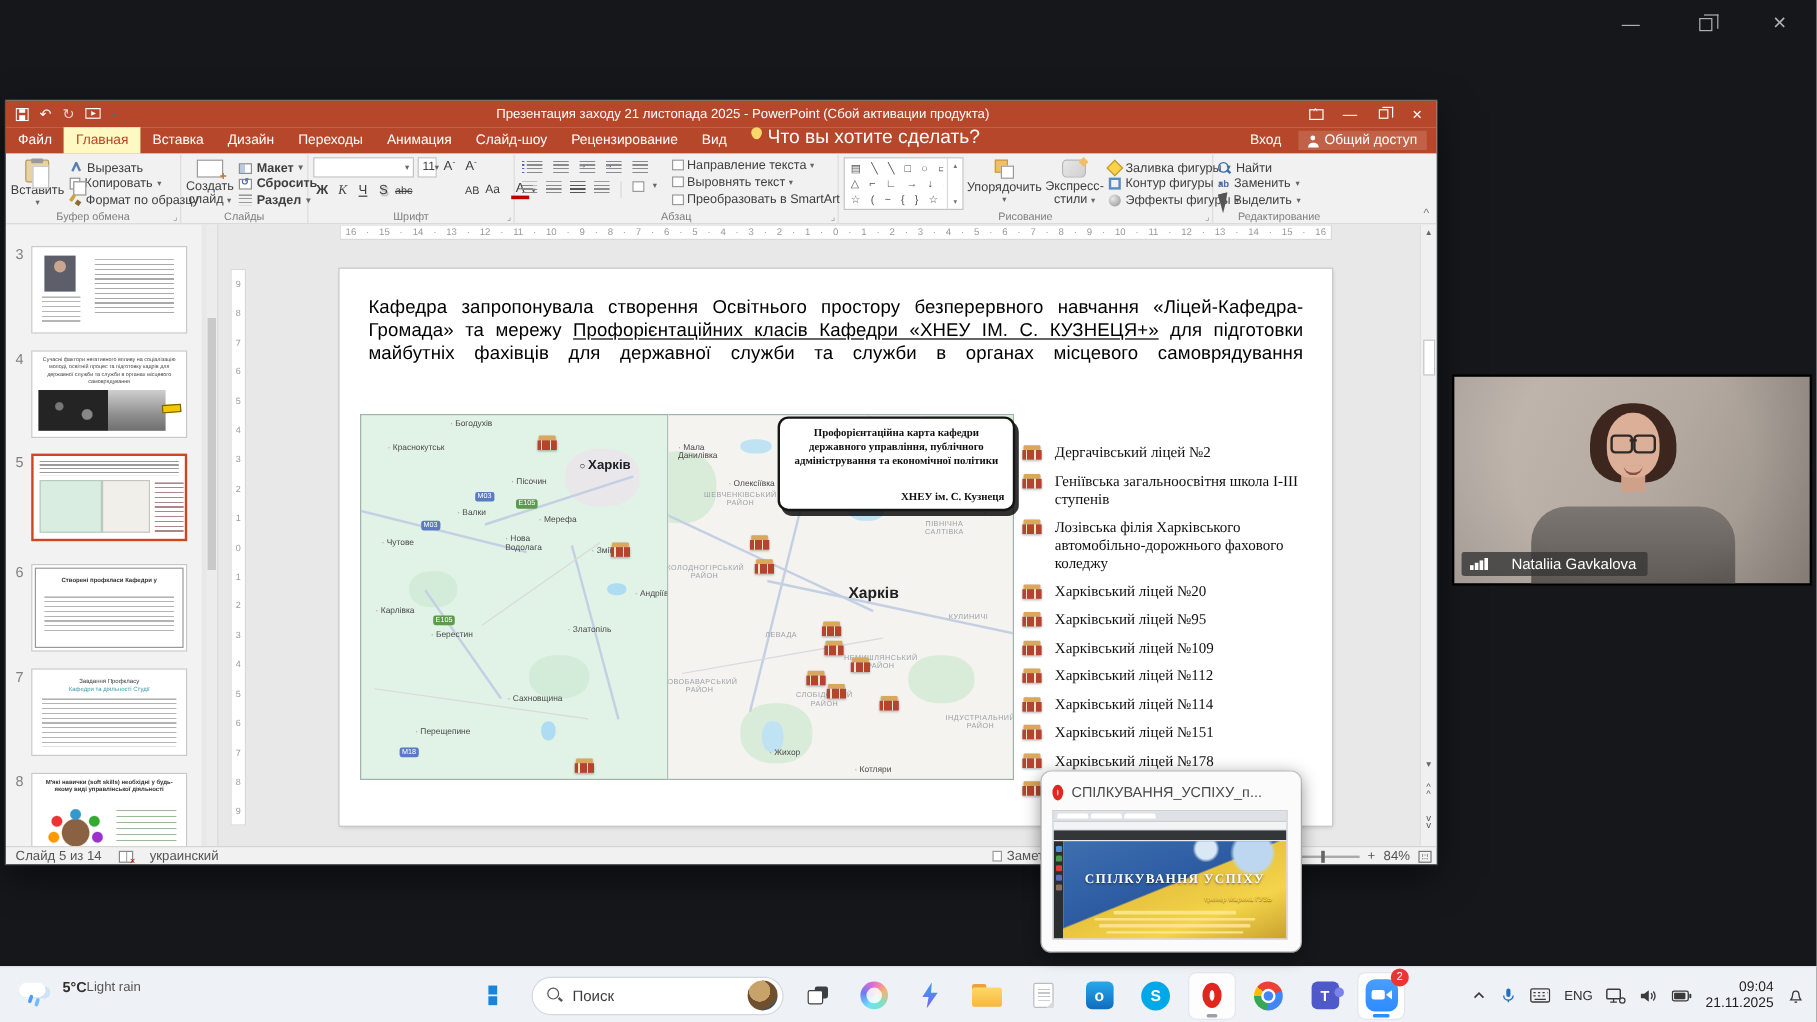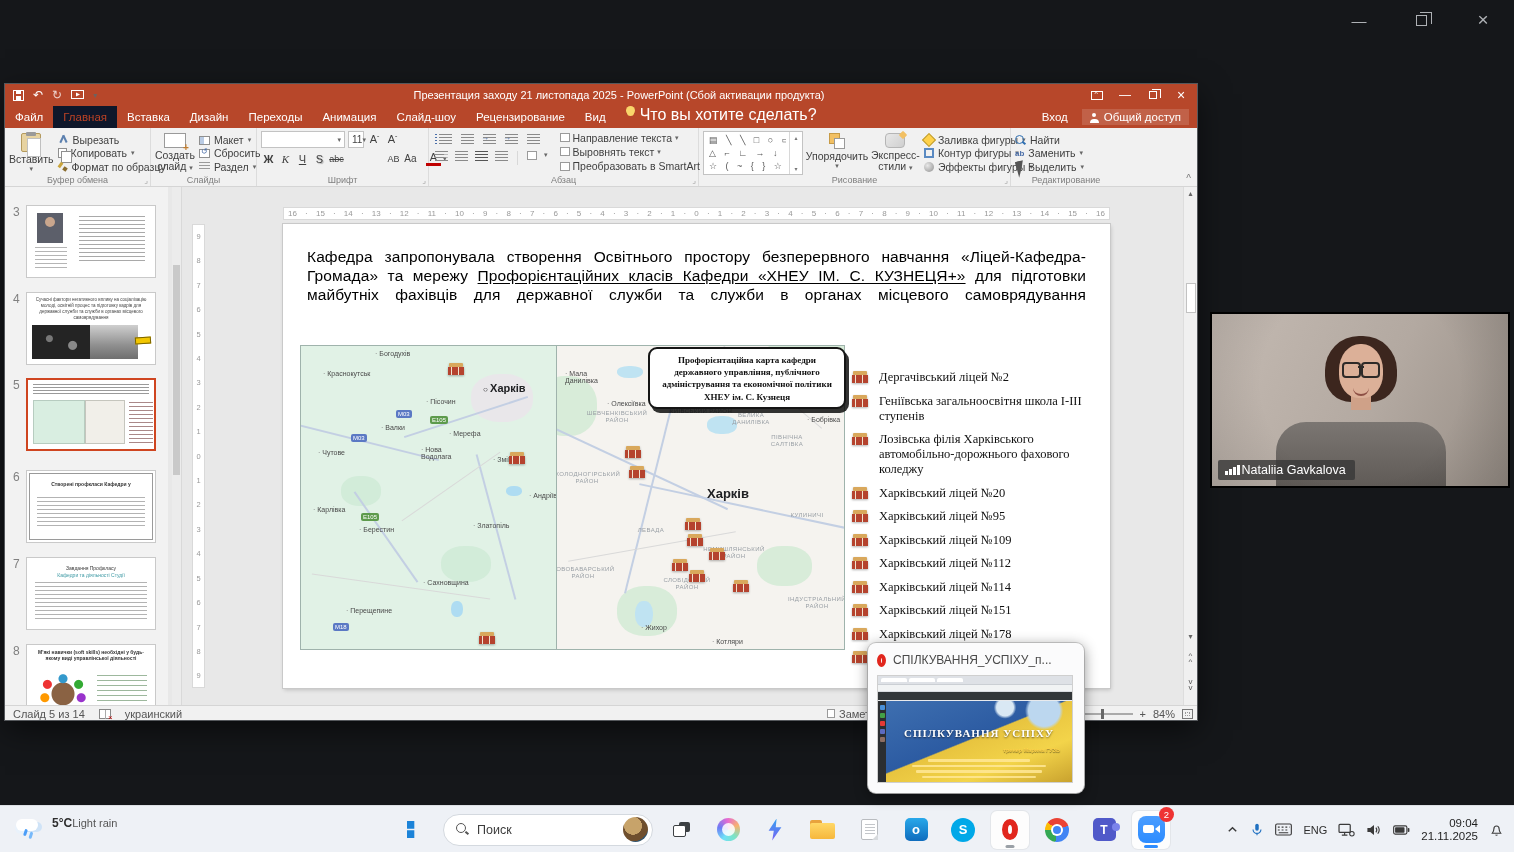--- a/index.html
+++ b/index.html
@@ -23,21 +23,21 @@
   .tbar-title { flex:1; text-align:center; font-size:11px; white-space:nowrap; overflow:hidden; }
   .tbar-right { display:flex; align-items:center; gap:0; padding-right:2px; }
   .tbar-right .tb { width:28px; height:22px; display:flex; align-items:center; justify-content:center; font-size:12px; color:#fff; }
   .ribopt { width:12px; height:9px; border:1px solid #fff; position:relative; }
   .ribopt::after { content:"^"; position:absolute; left:2.5px; top:-2px; font-size:7px; }
   .mini-restore { position:relative; width:8px; height:8px; border:1px solid #fff; }
   .mini-restore::before { content:""; position:absolute; top:-3px; left:2px; width:8px; height:8px; border:1px solid #fff; border-left:none; border-bottom:none; }
 
   .tabrow { position:absolute; left:0; top:22px; right:0; height:22px; background:#b7472a; display:flex; align-items:stretch; color:#fff; }
   .tab { padding:0 10px; line-height:22px; font-size:11.5px; white-space:nowrap; }
-  .tab.active { background:#0f172a; color:#bd4225; }
+  .tab.active { background:#fef9c3; color:#bd4225; }
   .tellme { display:flex; align-items:flex-start; gap:5px; padding:0 10px; font-size:16px; }
   .bulb { width:9px; height:9px; border-radius:50%; background:#f9d66b; box-shadow:0 2px 0 -1px #f9d66b; }
   .tabs-right { margin-left:auto; display:flex; align-items:center; gap:14px; padding-right:8px; font-size:11.5px; }
   .share-box { display:flex; align-items:center; gap:5px; background:rgba(255,255,255,.14); padding:2px 8px; }
   .person-ic { width:9px; height:9px; position:relative; }
   .person-ic::before { content:""; position:absolute; left:2.5px; top:0; width:4px; height:4px; border-radius:50%; background:#fff; }
   .person-ic::after { content:""; position:absolute; left:0; bottom:-1px; width:9px; height:4px; border-radius:4px 4px 0 0; background:#fff; }
 
   
   .ribbon { position:absolute; left:0; top:44px; right:0; height:59px; background:#f1f1f1; border-bottom:1px solid #d5d5d5; display:flex; }
@@ -116,21 +116,21 @@
   .thumbs { position:absolute; left:0; top:0; width:163px; height:100%; background:#f2f2f2; overflow:hidden; }
   .thumb { position:absolute; left:21px; width:130px; }
   .tnum { position:absolute; left:-13px; top:0; font-size:12px; color:#808080; }
   .tbox { width:130px; height:73px; background:#fff; border:1px solid #c9c9c9; position:relative; overflow:hidden; }
   .thumb.sel .tbox { border:2px solid #cf4520; }
   .tscroll { position:absolute; left:167px; top:0; width:9px; height:100%; background:#ececec; }
   .tscroll .tthumb { position:absolute; left:1px; width:7px; top:78px; height:210px; background:#c9c9c9; }
   .work .divline { position:absolute; left:176px; top:0; width:1px; height:100%; background:#d9d9d9; }
 
   .editor { position:absolute; left:177px; right:14px; top:0; bottom:0; }
-  .hruler { position:absolute; left:101px; top:20px; width:827px; height:13px; background:#fff; border:1px solid #d9d9d9; font-size:8px; color:#999; text-align:justify; text-align-last:justify; padding:1px 4px 0 4px; overflow:hidden; white-space:nowrap; }
+  .hruler { position:absolute; left:101px; top:0; width:827px; height:13px; background:#fff; border:1px solid #d9d9d9; font-size:8px; color:#999; text-align:justify; text-align-last:justify; padding:1px 4px 0 4px; overflow:hidden; white-space:nowrap; }
   .vruler { position:absolute; left:10px; top:37px; width:13px; height:464px; background:#fff; border:1px solid #d9d9d9; font-size:7.5px; color:#999; text-align:center; white-space:pre-line; line-height:24.4px; overflow:hidden; }
 
   .slide { position:absolute; left:101px; top:37px; width:827px; height:464px; background:#fff; box-shadow:0 0 0 1px #c9c9c9, 1px 2px 4px rgba(0,0,0,.18); }
   .para { margin:23px 24px 0 24px; font-size:15.5px; line-height:19px; color:#000; text-align:justify; text-align-last:justify; letter-spacing:.1px; }
   .para u { text-underline-offset:2px; }
 
   .maps { position:absolute; left:17px; top:121px; width:545px; height:305px; }
   .map-l { position:absolute; left:0; top:0; width:257px; height:305px; background:#e1f2e6; border:1px solid #9fb3ac; overflow:hidden; }
   .map-r { position:absolute; left:257px; top:0; width:288px; height:305px; background:#f5f3ef; border:1px solid #9fb3ac; border-left:none; overflow:hidden; }
   .blob { position:absolute; border-radius:45%; }
@@ -141,21 +141,21 @@
   .ml.wrap { white-space:normal; width:52px; line-height:7px; }
   .district { position:absolute; font-size:6px; letter-spacing:.4px; color:#9aa0a6; text-align:center; line-height:7px; width:64px; white-space:normal; }
   .city-lbl { position:absolute; font-size:11px; font-weight:bold; color:#202124; }
   .city-lbl.ring::before { content:"○ "; font-size:8px; font-weight:normal; }
   .badge { position:absolute; font-size:6px; color:#fff; background:#5b79c4; border-radius:2px; padding:0 2px; line-height:8px; }
   .badge.grn { background:#5d9b4c; }
   .bmk { position:absolute; width:16px; height:12px; filter:drop-shadow(0 1px 1px rgba(0,0,0,.3)); }
   .bmk::before { content:""; position:absolute; top:0; left:1px; right:1px; height:4px; background:#d9a85c; border-radius:1px; }
   .bmk::after { content:""; position:absolute; top:4px; left:0; right:0; bottom:0; background:repeating-linear-gradient(90deg,#b5432e 0 3px,#f0e3d0 3px 4px,#b5432e 4px 7px); }
   .map-box { position:absolute; left:348px; top:2px; width:198px; background:#fff; border:2px solid #151515; border-radius:9px; box-shadow:3px 4px 0 rgba(0,0,0,.8); padding:5px 7px 4px 7px; font-family:"Liberation Serif",serif; font-weight:bold; font-size:9px; line-height:12px; color:#111; text-align:center; }
-  .map-box .org { display:block; text-align:center; margin-top:1px; }
+  .map-box .org { display:block; text-align:right; margin-top:18px; }
 
   .school-list { position:absolute; left:569px; top:146px; width:242px; }
   .sitem { display:flex; align-items:flex-start; gap:11px; margin-bottom:8.5px; font-family:"Liberation Serif",serif; font-size:12.5px; line-height:15px; color:#111; }
   .sitem .bmk { position:relative; flex-shrink:0; margin-top:1px; }
 
   .vscroll { position:absolute; right:0; top:0; width:14px; height:100%; background:#f0f0f0; border-left:1px solid #ddd; font-size:8px; color:#666; }
   .vscroll .arr { position:absolute; left:0; width:100%; text-align:center; }
   .vscroll .vthumb { position:absolute; left:1.5px; width:10px; top:96px; height:30px; background:#fff; border:1px solid #c2c2c2; }
   .dblchev { position:absolute; left:0; width:100%; text-align:center; line-height:6px; font-size:8px; color:#555; }
 
@@ -208,21 +208,21 @@
   .cam-vid::after { content:""; position:absolute; inset:0; background:radial-gradient(circle at 50% 40%, transparent 55%, rgba(0,0,0,.14)); }
   .hair { position:absolute; left:113px; top:22px; width:72px; height:66px; background:#3c261e; border-radius:34px 34px 26px 26px; }
   .face { position:absolute; left:127px; top:30px; width:44px; height:54px; background:#dcb098; border-radius:48% 48% 44% 44%; }
   .glasses { position:absolute; left:130px; top:48px; width:38px; height:13px; }
   .glasses::before, .glasses::after { content:""; position:absolute; top:0; width:15px; height:12px; border:2px solid #2e2a28; border-radius:4px; }
   .glasses::before { left:0; } .glasses::after { right:0; }
   .glasses .bridge { position:absolute; left:16px; top:4px; width:6px; height:2px; background:#2e2a28; }
   .smile { position:absolute; left:141px; top:74px; width:16px; height:8px; border-bottom:2.5px solid #8c4f44; border-radius:0 0 10px 10px; }
   .body-sw { position:absolute; left:64px; bottom:-2px; width:170px; height:66px; background:linear-gradient(180deg,#7b7672,#5f5a56); border-radius:30px 30px 0 0; }
   .neck { position:absolute; left:139px; top:82px; width:20px; height:14px; background:#cfa188; }
-  .nametag { position:absolute; left:6px; bottom:6px; background:rgba(55,55,55,.8); color:#fff; font-size:12.5px; padding:3px 9px 3px 7px; display:flex; align-items:flex-end; gap:2px; border-radius:2px; z-index:3; }
+  .nametag { position:absolute; left:6px; bottom:6px; background:rgba(55,55,55,.8); color:#fff; font-size:12.5px; padding:3px 9px 3px 7px; display:flex; align-items:flex-end; gap:20px; border-radius:2px; z-index:3; }
   .bars { display:flex; align-items:flex-end; gap:1.5px; padding-bottom:2px; }
   .bars span { width:2.5px; background:#fff; display:block; }
 
   
   .prevcard { position:absolute; left:868px; top:643px; width:216px; height:150px; background:#fbfbfc; border-radius:8px; box-shadow:0 3px 14px rgba(0,0,0,.45), 0 0 0 1px #d7d7d7; padding:6px 9px; z-index:5; }
   .pc-head { display:flex; align-items:center; gap:7px; height:22px; }
   .op-ring { width:9px; height:13px; border:4px solid #e1261d; border-radius:50%; flex-shrink:0; }
   .pc-title { font-size:12px; color:#4a4a4a; white-space:nowrap; overflow:hidden; }
   .pc-shot { position:relative; margin-top:4px; width:196px; height:108px; background:#e8eaed; border:1px solid #cfcfcf; overflow:hidden; }
   .bw-top { height:9px; background:#dee1e6; border-bottom:1px solid #cbcfd4; display:flex; gap:2px; padding:2px 3px; }
@@ -382,21 +382,21 @@
         </div>
         <div class="glabel">Буфер обмена</div>
         <div class="lnch">⌟</div>
       </div>
 
       <div class="grp" style="width:106px;">
         <div class="big" style="width:46px;">
           <span class="i-newslide"></span>
           <span class="lbl"><span>Создать</span><br><span>слайд</span> <span class="crt">▾</span></span>
         </div>
-        <div class="col" style="padding-top:3px;">
+        <div class="col" style="padding-top:3px;font-weight:bold;">
           <div class="srow">
               <span class="i-layout"></span>
               <span>Макет</span>
               <span class="crt">▾</span>
             </div>
           <div class="srow">
               <span class="i-reset"></span>
               <span>Сбросить</span>
             </div>
           <div class="srow">

